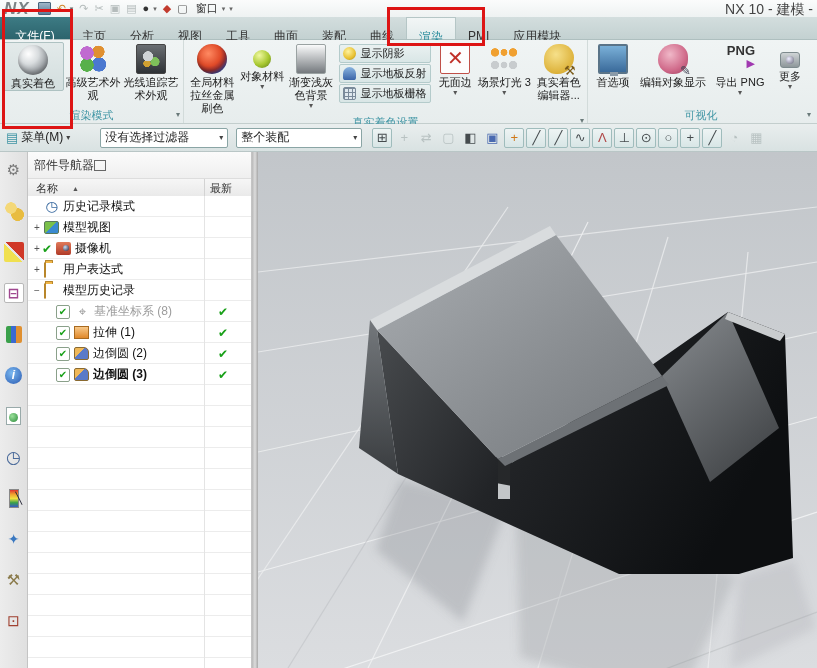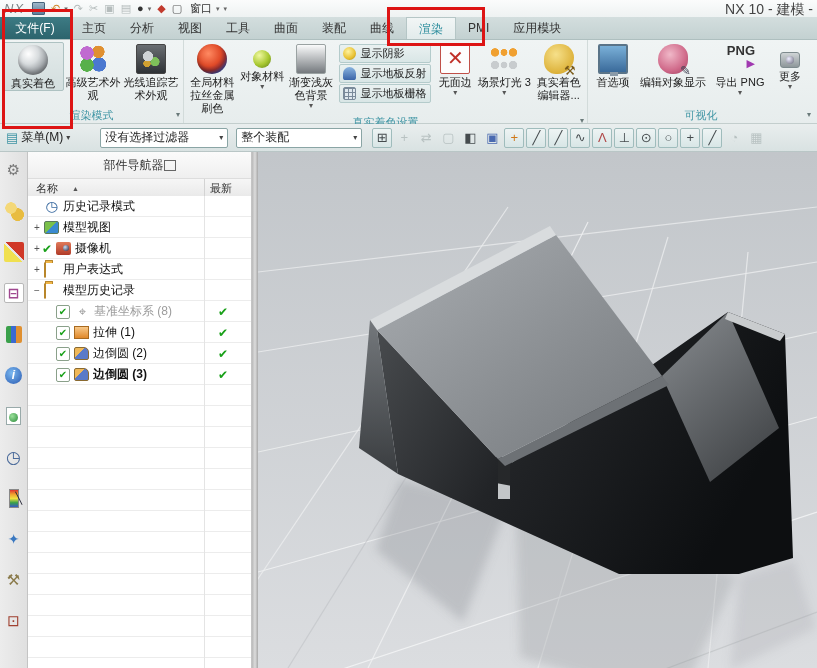--- a/index.html
+++ b/index.html
@@ -1,35 +1,35 @@
 <!DOCTYPE html>
 <html><head>
 <meta charset="utf-8">
 <style>
   html,body{margin:0;padding:0;}
   body{font-family:"Liberation Sans","DejaVu Sans",sans-serif;background:#888;}
   .app{position:relative;width:817px;height:668px;background:#eef1f1;overflow:hidden;font-size:12px;color:#222;}
 
   
   .titlebar{position:absolute;left:0;top:0;width:817px;height:17px;background:linear-gradient(#fbfcfc,#eef2f2);display:flex;align-items:center;padding-left:4px;box-sizing:border-box;}
-  .nxlogo{font-weight:normal;font-style:italic;color:#7c8486;font-size:13px;letter-spacing:1px;margin-right:8px;}
+  .nxlogo{font-weight:bold;font-style:italic;color:#7c8486;font-size:17px;letter-spacing:1px;margin-right:8px;}
   .qa{display:flex;align-items:center;gap:6px;}
   .qi{font-size:11px;line-height:15px;color:#555;}
   .qi.dis{color:#b5bcbc;}
   .qi.orange{color:#d2862a;}
   .qi.dark{color:#333;}
   .qi.red{color:#c23b2e;}
   .floppy{width:11px;height:11px;background:linear-gradient(#9fb6c8,#5d7f9a);border:1px solid #46647c;border-radius:1px;display:inline-block;}
   .dd-mini{font-size:7px;color:#666;margin-left:-2px;}
   .winlabel{font-size:11px;color:#333;margin-left:2px;}
   .titletext{position:absolute;right:4px;top:1px;font-size:14px;color:#444;white-space:nowrap;}
 
   
   .tabrow{position:absolute;left:0;top:17px;width:817px;height:23px;background:linear-gradient(#d3dede,#c3d1d1);display:flex;align-items:stretch;border-bottom:1px solid #aebfbf;box-sizing:border-box;}
-  .tab{line-height:22px;padding:0 12px;color:#333;cursor:default;}
+  .tab{line-height:22px;padding:8px 12px;color:#333;cursor:default;}
   .tab.filetab{background:linear-gradient(#3d7b84,#2c646d);color:#fff;width:46px;text-align:center;}
   .tab.rendertab{background:linear-gradient(#f2f6f6,#e2ebeb);color:#2e8e9e;border:1px solid #b5c6c6;border-bottom:none;}
 
   
   .ribbon{position:absolute;left:0;top:40px;width:817px;height:84px;background:linear-gradient(#f0f4f4,#e7eded);border-bottom:1px solid #c3cecd;box-sizing:border-box;display:flex;}
   .rgroup{display:flex;flex-direction:column;border-right:1px solid #d2dbda;box-sizing:border-box;}
   .rbody{flex:1;display:flex;align-items:flex-start;padding:2px 2px 0 2px;}
   .rlabel{height:15px;line-height:14px;text-align:center;color:#3f95a4;font-size:11px;position:relative;}
   .rlabel .launch{position:absolute;right:3px;bottom:1px;font-size:8px;color:#6a7a7a;}
   .rbtn{display:flex;flex-direction:column;align-items:center;font-size:11px;line-height:13px;text-align:center;color:#222;padding-top:2px;cursor:default;}
@@ -109,21 +109,21 @@
   .ri-doc::after{content:"";position:absolute;left:2px;bottom:2px;width:9px;height:9px;border-radius:50%;background:radial-gradient(circle at 35% 35%,#9ae09a,#2a8a3a);}
   .ri-clock{color:#4a6a9a;font-size:17px;}
   .ri-color{background:linear-gradient(#e03030,#f0a030,#f0e040,#38a048,#3858c8);width:8px;height:17px;border:1px solid #888;position:relative;}
   .ri-color::after{content:"╲";position:absolute;left:6px;top:2px;font-size:11px;color:#223;}
   .ri-studio{color:#3a78c0;font-size:14px;}
   .ri-tools{color:#8a7a4a;font-size:15px;}
   .ri-win{color:#a04030;font-size:15px;}
 
   
   .navigator{position:absolute;left:28px;top:152px;width:224px;height:516px;background:#fff;border-right:1px solid #c4c4c4;box-sizing:border-box;}
-  .navhead{height:26px;display:flex;align-items:center;justify-content:center;padding:0 6px;background:linear-gradient(#fbfbfb,#efefef);border-bottom:1px solid #ddd;font-size:12px;color:#333;}
+  .navhead{height:26px;display:flex;align-items:center;justify-content:flex-start;padding:0 6px;background:linear-gradient(#fbfbfb,#efefef);border-bottom:1px solid #ddd;font-size:12px;color:#333;}
   .restorebox{width:10px;height:9px;border:1px solid #666;display:inline-block;}
   .colhead{height:18px;display:flex;align-items:center;background:linear-gradient(#f6f6f6,#e9e9e9);border-bottom:1px solid #cfcfcf;font-size:11px;color:#333;position:relative;}
   .colhead .cname{padding-left:8px;}
   .colhead .sort{font-size:7px;color:#555;margin-left:14px;}
   .colhead .clatest{position:absolute;left:182px;}
   .colhead::after{content:"";position:absolute;left:176px;top:0;bottom:0;width:1px;background:#d3d3d3;}
   .tree{position:absolute;top:44px;bottom:0;left:0;right:0;background:repeating-linear-gradient(to bottom,#fff 0 20px,#ececec 20px 21px);}
   .tree::after{content:"";position:absolute;left:176px;top:0;bottom:0;width:1px;background:#e4e4e4;}
   .trow{height:21px;display:flex;align-items:center;position:relative;font-size:12px;color:#111;}
   .trow .exp{width:10px;text-align:center;font-size:10px;color:#555;flex:0 0 10px;margin-left:4px;}

